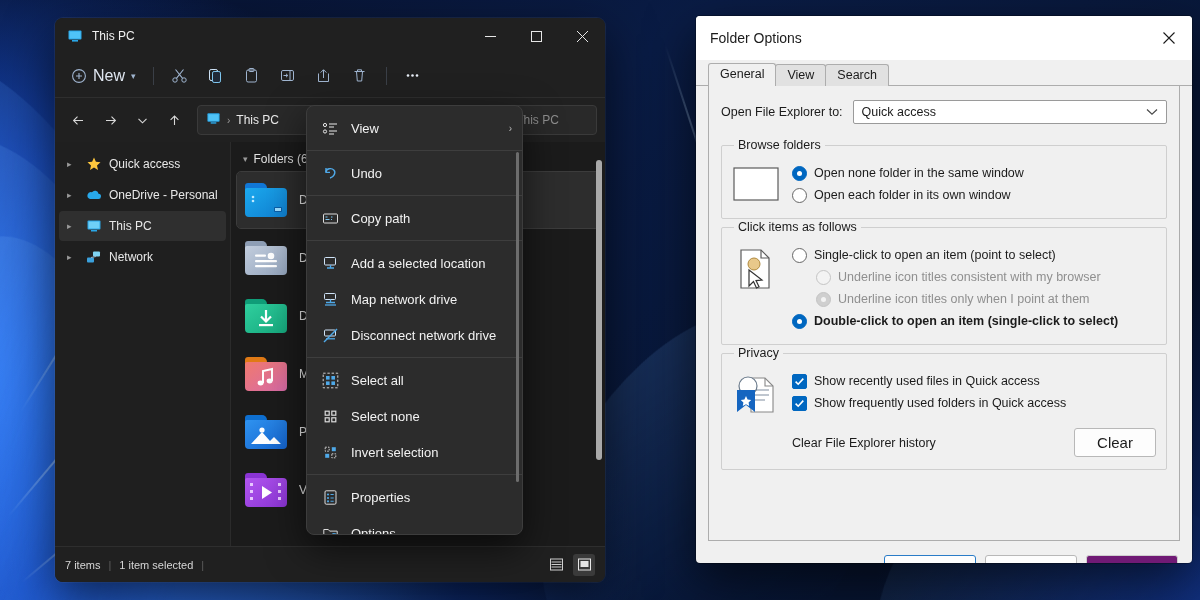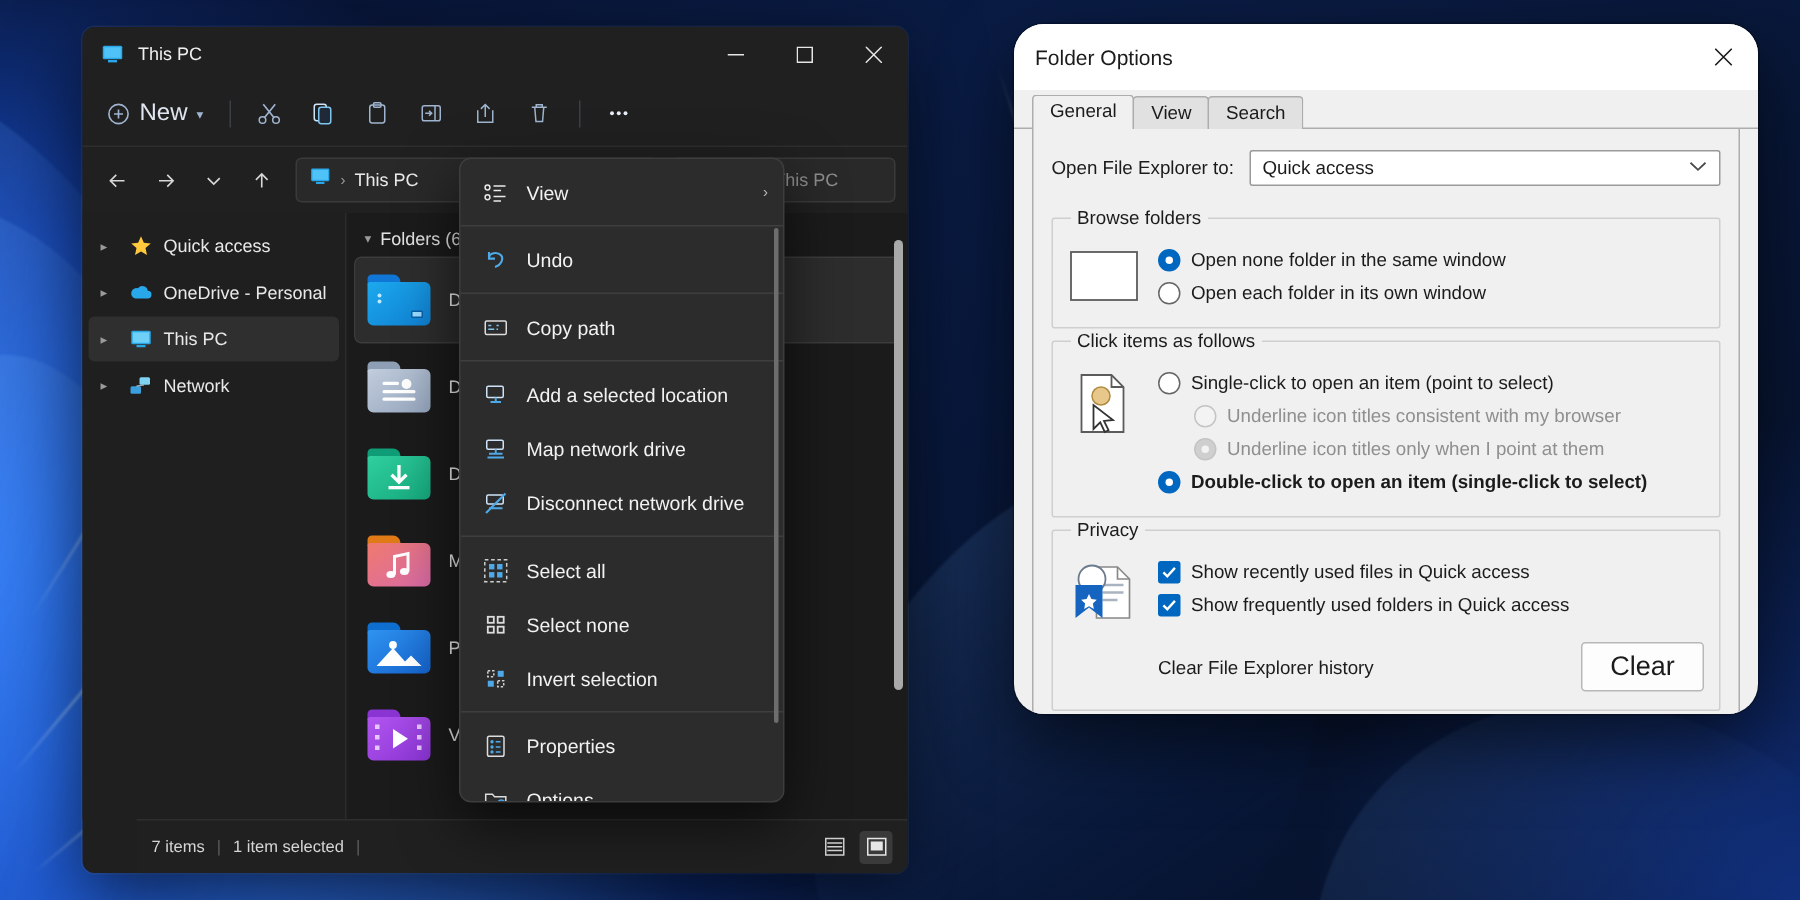--- a/index.html
+++ b/index.html
@@ -106,21 +106,21 @@
   .tile .tname { font-size: 12px; color: #ececec; white-space: nowrap; }
   .folder-ico { width: 46px; height: 38px; position: relative; flex-shrink: 0; }
   .folder-ico .back { position:absolute; left:2px; top:2px; width:22px; height:7px; border-radius:3px 5px 0 0;}
   .folder-ico .front { position:absolute; left:2px; top:7px; width:42px; height:29px; border-radius:2px 4px 4px 4px; overflow:hidden;}
   .fi-glyph { position:absolute; inset:0; display:flex; align-items:center; justify-content:center; }
 
   #vscroll { position: absolute; right: 3px; top: 18px; width: 6px; height: 300px; background: #a9a9a9; border-radius: 3px; }
 
   #exp-status {
     height: 36px; background: #202020; border-top: 1px solid #2e2e2e; display: flex; align-items: center;
-    padding: 0 10px; font-size: 11px; color: #d6d6d6; gap: 8px; margin-left: 36px;
+    padding: 0 10px; font-size: 11px; color: #d6d6d6; gap: 8px;
   }
   #exp-status .divider { color: #5d5d5d; }
   .view-btns { margin-left: auto; display: flex; gap: 6px; }
   .vb { width: 22px; height: 22px; border-radius: 3px; display:flex; align-items:center; justify-content:center;}
   .vb.active { background: #3a3a3a; }
 
   
   #ctxmenu {
     position: absolute; left: 306px; top: 105px; width: 217px; height: 430px;
     background: #2c2c2c; border: 1px solid #3d3d3d; border-radius: 8px;
@@ -131,22 +131,22 @@
     height: 36px; display: flex; align-items: center; gap: 12px; padding: 0 10px 0 14px;
     font-size: 13px; color: #f2f2f2; position: relative;
   }
   .ctx-ico { width: 18px; height: 18px; display:flex; align-items:center; justify-content:center; flex-shrink:0;}
   .ctx-sep { height: 1px; background: #3e3e3e; margin: 4px 0; }
   .ctx-sub { margin-left: auto; color: #b7b7b7; font-size: 10px; }
   #ctx-scroll { position:absolute; right:3px; top:46px; width:3px; height:330px; background:#6d6d6d; border-radius:2px;}
 
   
   #folderopts {
-    position: absolute; left: 676px; top: 16px; width: 496px; height: 460px;
-    background: #f0f0f0; border-radius: 20px;
+    position: absolute; left: 696px; top: 16px; width: 496px; height: 547px;
+    background: #f0f0f0; border-radius: 4px;
     box-shadow: 0 18px 50px rgba(0,0,0,.6), 0 0 0 1px rgba(0,0,0,.25);
     overflow: hidden;
     font-family: "Segoe UI", "Liberation Sans", sans-serif;
     color: #1b1b1b;
   }
   #fo-titlebar { height: 44px; background: #fff; display: flex; align-items: center; padding-left: 14px; position: relative; }
   #fo-title { font-size: 14px; color: #1b1b1b; }
   #fo-close { position: absolute; right: 0; top: 0; width: 46px; height: 44px; display: flex; align-items:center; justify-content:center; color:#1b1b1b;}
 
   #fo-tabs { display: flex; padding-left: 12px; background: #f0f0f0; height: 26px; align-items: flex-end; position: relative; }
@@ -192,21 +192,21 @@
   .radio.dis.on2 { border-color:#c4c4c4; background:#cfcfcf;}
   .radio.dis.on2::after { content:""; position:absolute; left:4px; top:4px; width:5px; height:5px; border-radius:50%; background:#f3f3f3;}
   .cbx {
     width: 15px; height: 15px; border-radius: 2px; border: 1.6px solid #666; background: #fff;
     flex-shrink: 0; display:flex; align-items:center; justify-content:center;
   }
   .cbx.on { background: #0067c0; border-color: #0067c0; }
   .clear-row { display: flex; align-items: center; margin-top: 14px; }
   .clear-row .ctext { font-size: 12.5px; }
   .btn {
-    background: #fdfdfd; border: 1px solid #b8b8b8; border-radius: 3px; font-size: 18px;
+    background: #fdfdfd; border: 1px solid #b8b8b8; border-radius: 3px; font-size: 15px;
     padding: 5px 14px; color: #1b1b1b; min-width: 82px; text-align: center;
   }
   .btn.primary { border: 1.6px solid #2a7cc7; }
   .btn.disabled { color: #a0a0a0; border-color: #cfcfcf; background:#701a75; }
   #restore-wrap { display: flex; justify-content: flex-end; margin-top: 4px; }
   #fo-footer { display: flex; justify-content: flex-end; gap: 9px; padding: 14px 14px 0 0; }
 </style>
 </head>
 <body>
 

